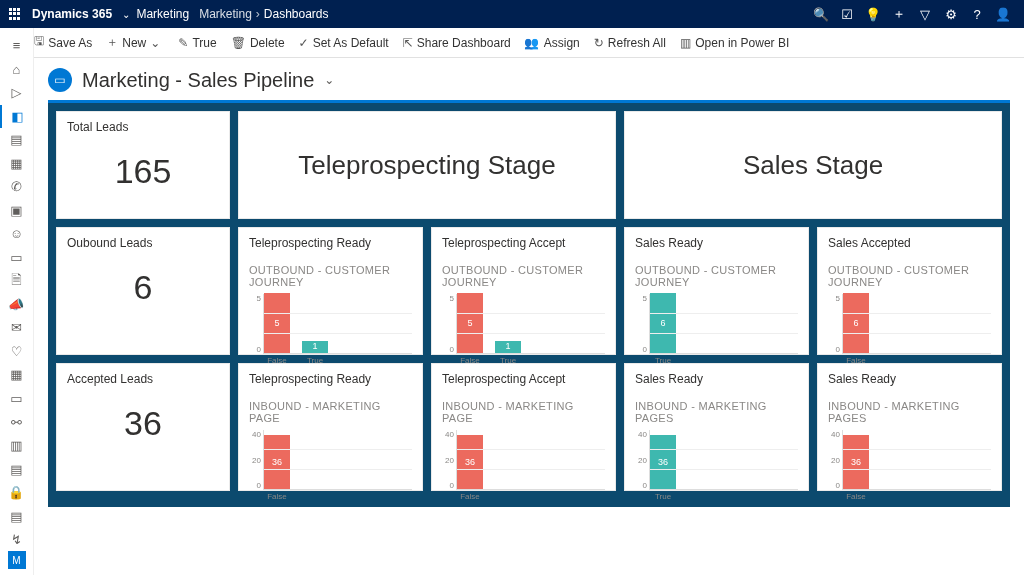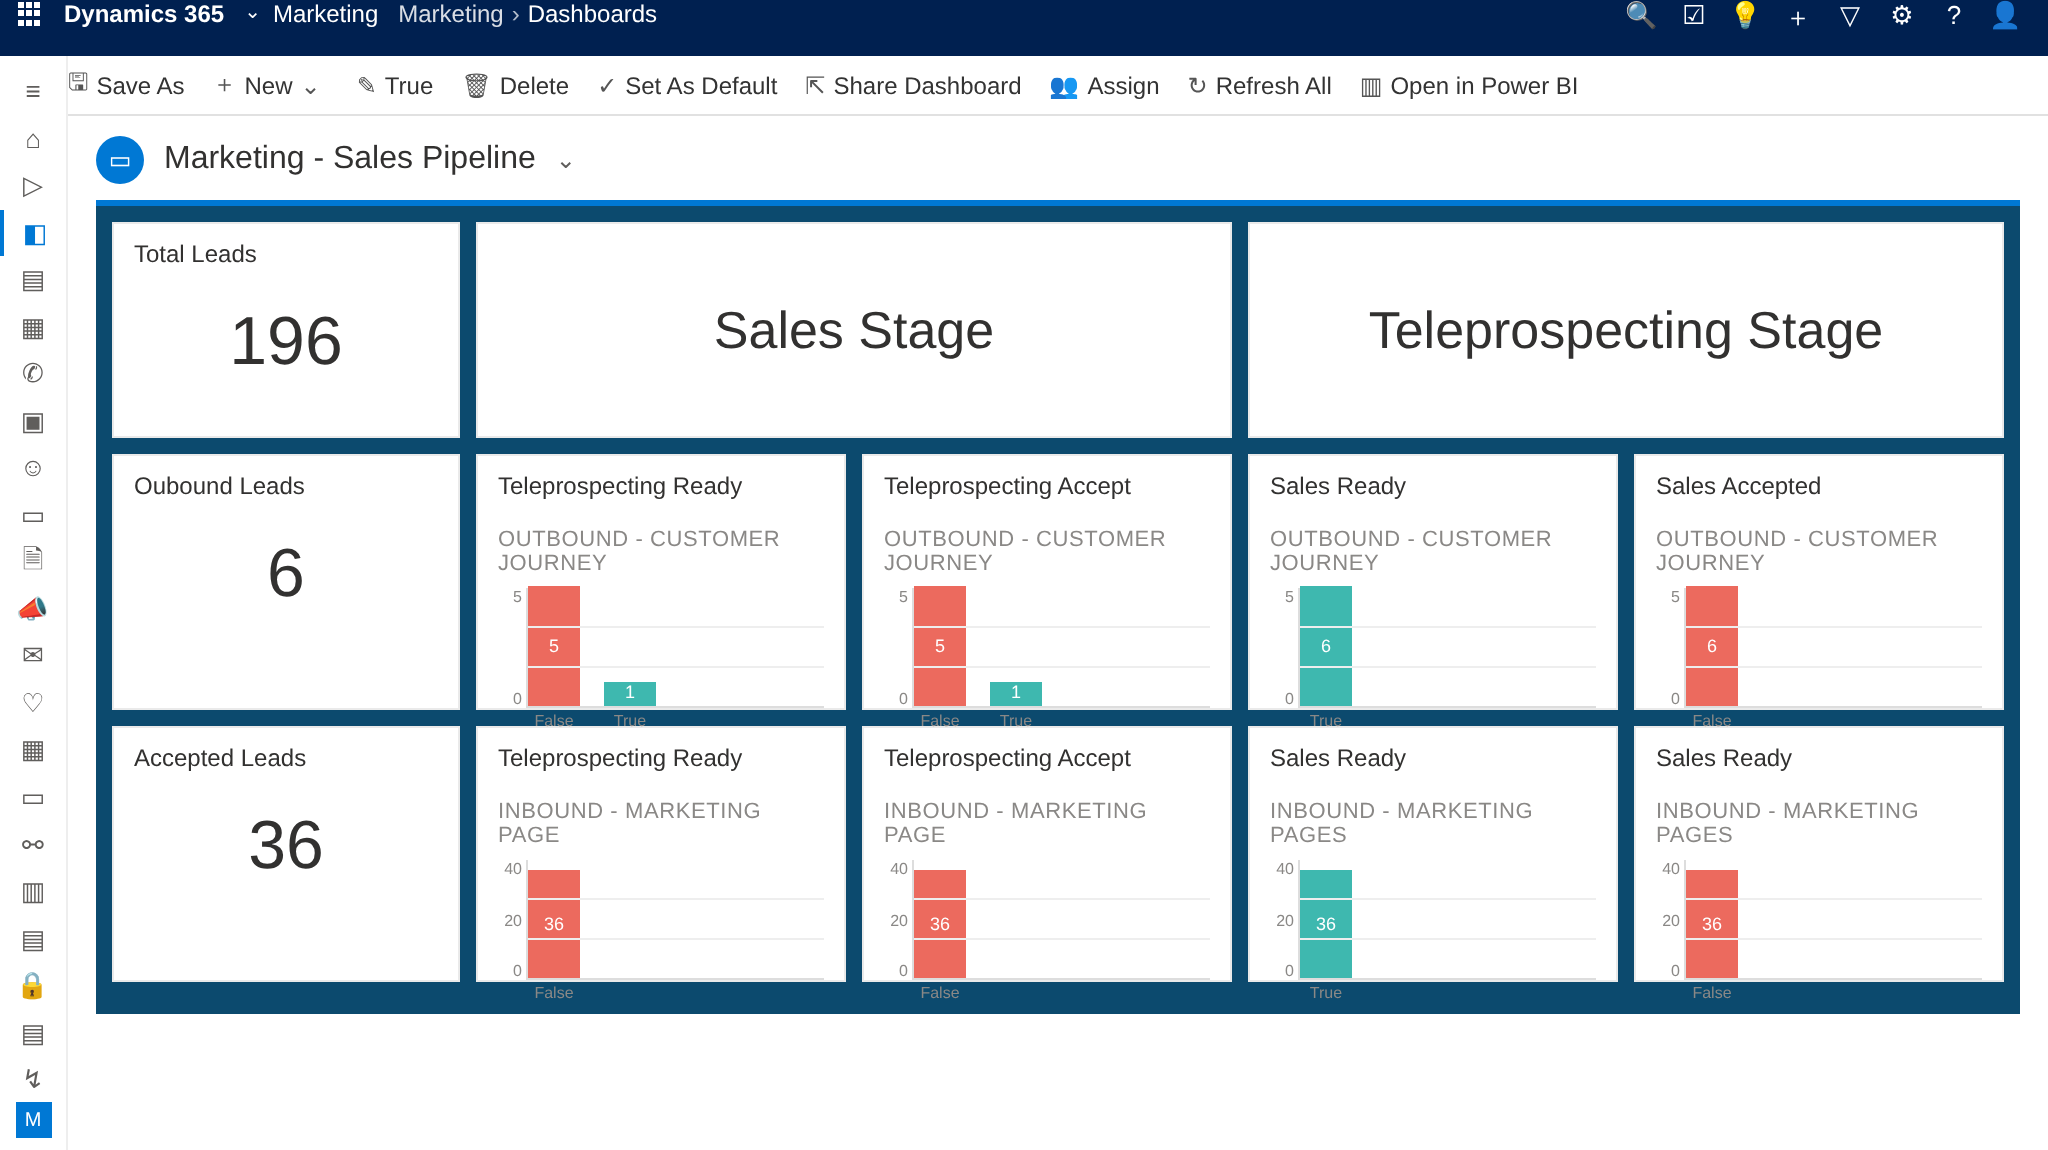--- a/index.html
+++ b/index.html
@@ -1,19 +1,19 @@
 <!DOCTYPE html>
 <html><head>
 <meta charset="utf-8">
 <style>
   * { box-sizing: border-box; margin: 0; padding: 0; font-family: "Segoe UI", Arial, sans-serif; }
   html, body { width: 1024px; height: 575px; overflow: hidden; background: #fff; }
 
   
-  .topbar { height: 28px; background: #002050; color: #fff; display: flex; align-items: flex-start; padding: 0 8px; font-size: 12px; }
+  .topbar { height: 28px; background: #002050; color: #fff; display: flex; align-items: center; padding: 0 8px; font-size: 12px; }
   .topbar .waffle { width: 14px; height: 14px; display: inline-flex; flex-wrap: wrap; margin-right: 10px; cursor: pointer; }
   .topbar .waffle span { width: 3px; height: 3px; background: #fff; margin: 0.7px; }
   .topbar .brand { font-weight: 600; margin-right: 4px; }
   .topbar .chev { margin: 0 6px; font-size: 10px; }
   .topbar .crumb { margin-left: 10px; opacity: 0.85; }
   .topbar .crumb-sep { margin: 0 4px; opacity: 0.7; }
   .topbar .spacer { flex: 1; }
   .topbar .ticon { width: 26px; text-align: center; cursor: pointer; font-size: 13px; }
 
   
@@ -23,21 +23,21 @@
 
   
   .leftrail { position: absolute; left: 0; top: 28px; bottom: 0; width: 34px; border-right: 1px solid #eee; display: flex; flex-direction: column; align-items: center; padding-top: 6px; background: #fff; }
   .leftrail .ri { width: 34px; height: 24px; display: flex; align-items: center; justify-content: center; font-size: 13px; color: #605e5c; cursor: pointer; }
   .leftrail .ri.active { border-left: 2px solid #0078d4; color: #0078d4; }
   .leftrail .userbadge { width: 18px; height: 18px; background: #0078d4; color: #fff; font-size: 10px; display: flex; align-items: center; justify-content: center; margin-top: auto; margin-bottom: 6px; }
 
   
   .pagehead { margin-left: 34px; padding: 10px 14px 8px 14px; display: flex; align-items: center; }
   .pagehead .round { width: 24px; height: 24px; border-radius: 50%; background: #0078d4; color: #fff; display: flex; align-items: center; justify-content: center; font-size: 12px; margin-right: 10px; }
-  .pagehead h1 { font-size: 16px; font-weight: 400; color: #323130; }
+  .pagehead h1 { font-size: 20px; font-weight: 400; color: #323130; }
   .pagehead .chev2 { margin-left: 10px; color: #605e5c; font-size: 12px; }
 
   
   .dash-outer { margin-left: 34px; padding: 0 14px 4px 14px; }
   .dash { border-top: 3px solid #0078d4; background: #0c4a6e; padding: 8px; }
   .row { display: flex; gap: 8px; margin-bottom: 8px; }
   .tile { background: #fff; border: 1px solid #eaeaea; padding: 8px 10px; }
   .tile.big { flex: 0 0 174px; }
   .tile.wide { flex: 1; display: flex; align-items: center; justify-content: center; }
   .tile.wide h2 { font-size: 26px; font-weight: 300; color: #323130; }
@@ -165,27 +165,27 @@
   <h1>Marketing - Sales Pipeline</h1>
   <span class="chev2">⌄</span>
 </div>
 
 <div class="dash-outer">
   <div class="dash">
 
     <div class="row">
       <div class="tile big" style="height:108px;">
         <div class="label">Total Leads</div>
-        <div class="bignum">196</div>
+        <div class="bignum">165</div>
+      </div>
+      <div class="tile wide" style="height:108px;">
+        <h2>Teleprospecting Stage</h2>
       </div>
       <div class="tile wide" style="height:108px;">
         <h2>Sales Stage</h2>
-      </div>
-      <div class="tile wide" style="height:108px;">
-        <h2>Teleprospecting Stage</h2>
       </div>
     </div>
 
     <div class="row">
       <div class="tile big" style="height:128px;">
         <div class="label">Oubound Leads</div>
         <div class="bignum">6</div>
       </div>
       <div class="tile chart">
           <div class="ctitle">Teleprospecting Ready</div>

